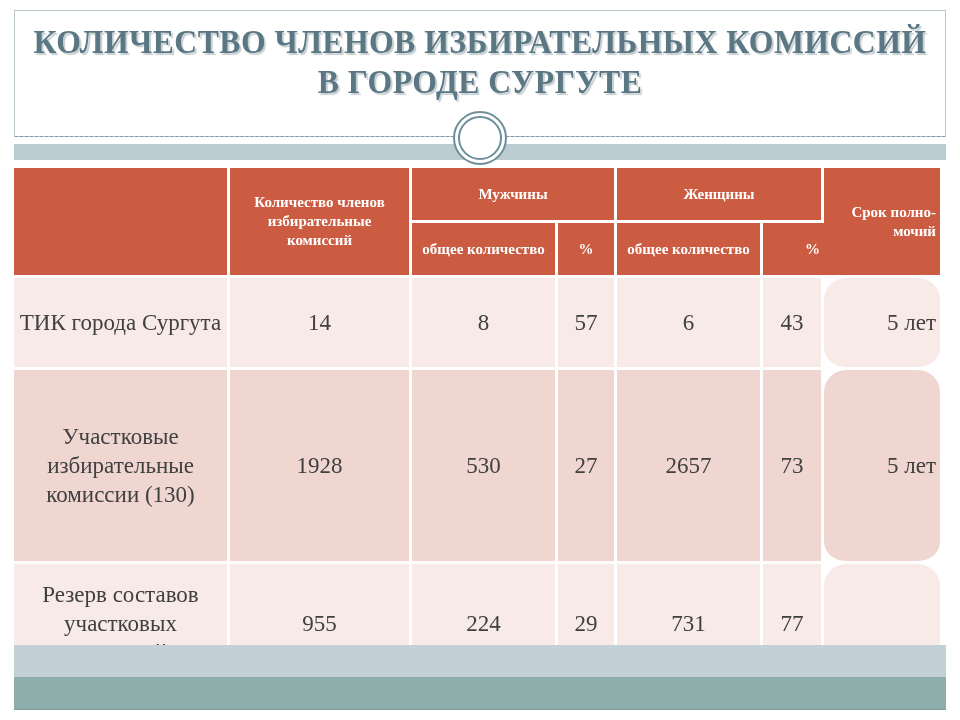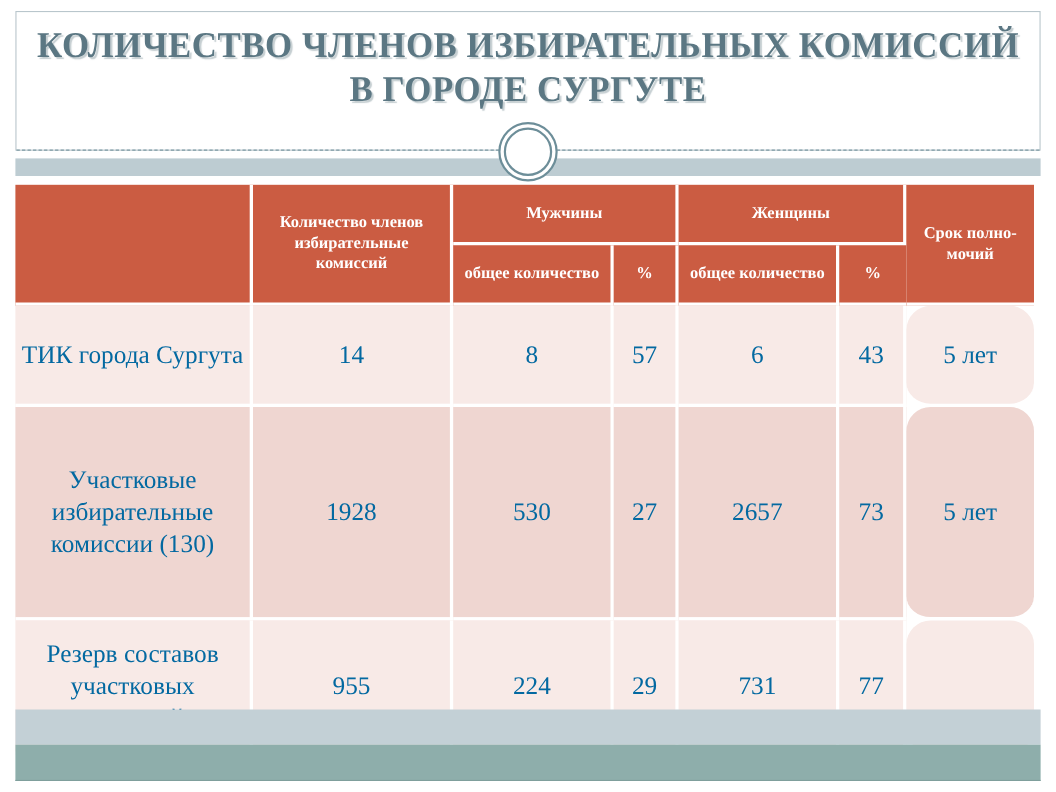--- a/index.html
+++ b/index.html
@@ -109,40 +109,41 @@
     table-layout: fixed;
   }
   table.data th, table.data td {
     border-right: 3px solid #ffffff;
     border-bottom: 3px solid #ffffff;
     box-sizing: border-box;
     padding: 0 4px;
   }
   table.data th:last-child, table.data td:last-child {
     border-right: none;
+    text-align: right;
   }
   table.data th {
     background: #cb5c42;
     color: #ffffff;
     font-family: "Liberation Serif", "DejaVu Serif", serif;
     font-weight: bold;
     font-size: 15px;
     line-height: 19px;
     text-align: center;
     vertical-align: middle;
   }
   th.corner-blank { height: 110px; }
   th.grp, th.sub { }
   th.tall { font-size: 15px; }
   th.period { font-size: 15px; }
 
   table.data td {
     font-family: "Liberation Serif", "DejaVu Serif", serif;
     font-weight: normal;
-    color: #0369a1;
+    color: #404040;
     font-size: 23px;
     text-align: center;
     vertical-align: middle;
   }
   td.label-cell {
     font-size: 23px;
     line-height: 29px;
     text-align: center;
   }
   td.small-num { font-size: 23px; }

